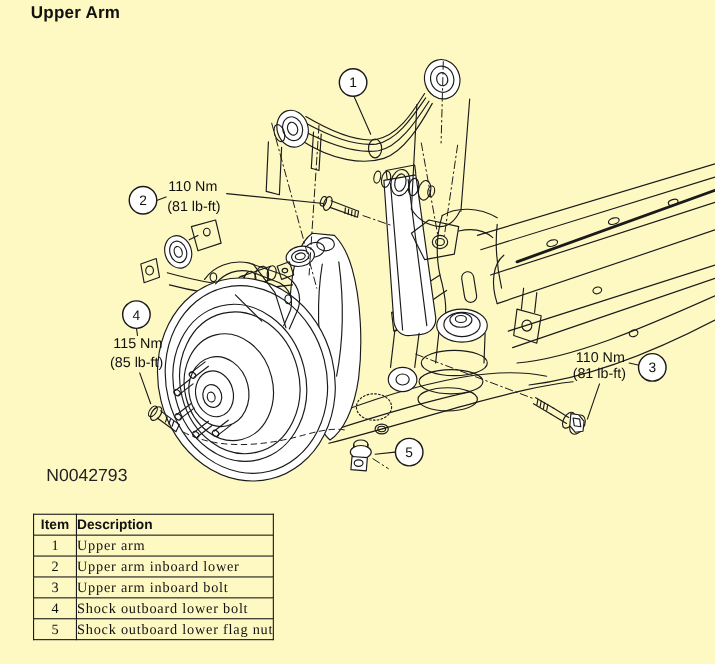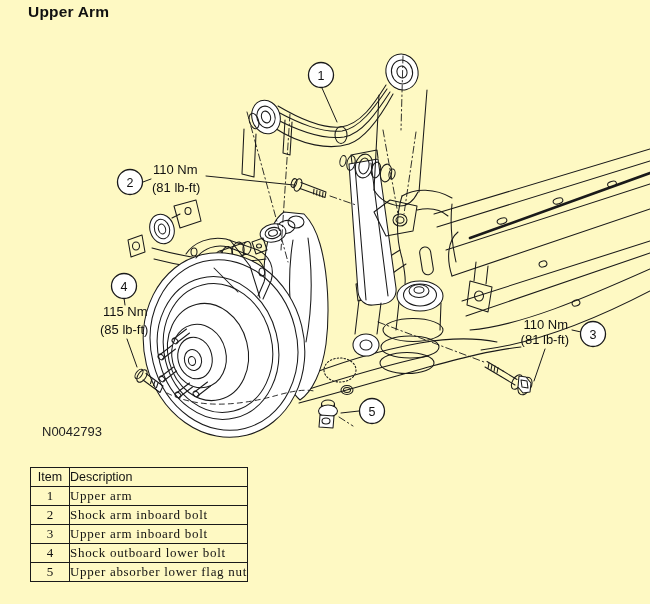--- a/index.html
+++ b/index.html
@@ -1,26 +1,26 @@
 <!DOCTYPE html>
 <html><head>
 <meta charset="utf-8">
 <style>
   html,body{margin:0;padding:0;background:#fff;}
   .page{position:relative;width:650px;height:604px;background:#fef9c3;overflow:hidden;
         font-family:"Liberation Sans",sans-serif;color:#111;}
   .page-title{position:absolute;left:28px;top:3px;font-size:15.5px;font-weight:bold;
               letter-spacing:.2px;color:#111;}
-  .figure-id{position:absolute;left:42px;top:424px;font-size:13px;color:#222;}
+  .figure-id{position:absolute;left:42px;top:424px;font-size:16px;color:#222;}
   svg.diagram{position:absolute;left:0;top:0;}
   table.legend{position:absolute;left:30px;top:467px;border-collapse:collapse;
                table-layout:fixed;}
   table.legend th,table.legend td{border:1.4px solid #1a1a1a;height:19px;padding:0;
                box-sizing:border-box;vertical-align:middle;}
-  table.legend th{font-family:"Liberation Sans",sans-serif;font-size:12.5px;font-weight:normal;}
+  table.legend th{font-family:"Liberation Sans",sans-serif;font-size:12.5px;font-weight:bold;}
   th.c-item{width:39px;text-align:center;}
   th.c-desc{width:170px;text-align:left;padding-left:7px;}
   td.c-item{font-family:"Liberation Serif",serif;font-size:13px;text-align:center;}
   td.c-desc{font-family:"Liberation Serif",serif;font-size:13px;letter-spacing:.7px;
             padding-left:8px;white-space:nowrap;}
   text.torque{font-family:"Liberation Sans",sans-serif;font-size:13px;fill:#111;}
   text.cnum{font-family:"Liberation Sans",sans-serif;font-size:12.5px;fill:#111;}
 </style>
 </head>
 <body>
@@ -286,30 +286,30 @@
         <th class="c-desc">Description</th>
       </tr>
     </thead>
     <tbody>
       <tr>
         <td class="c-item">1</td>
         <td class="c-desc">Upper arm</td>
       </tr>
       <tr>
         <td class="c-item">2</td>
-        <td class="c-desc">Shock arm inboard bolt</td>
+        <td class="c-desc">Upper arm inboard lower</td>
       </tr>
       <tr>
         <td class="c-item">3</td>
         <td class="c-desc">Upper arm inboard bolt</td>
       </tr>
       <tr>
         <td class="c-item">4</td>
         <td class="c-desc">Shock outboard lower bolt</td>
       </tr>
       <tr>
         <td class="c-item">5</td>
-        <td class="c-desc">Upper absorber lower flag nut</td>
+        <td class="c-desc">Shock outboard lower flag nut</td>
       </tr>
     </tbody>
   </table>
 
 </div>
 
 </body></html>

